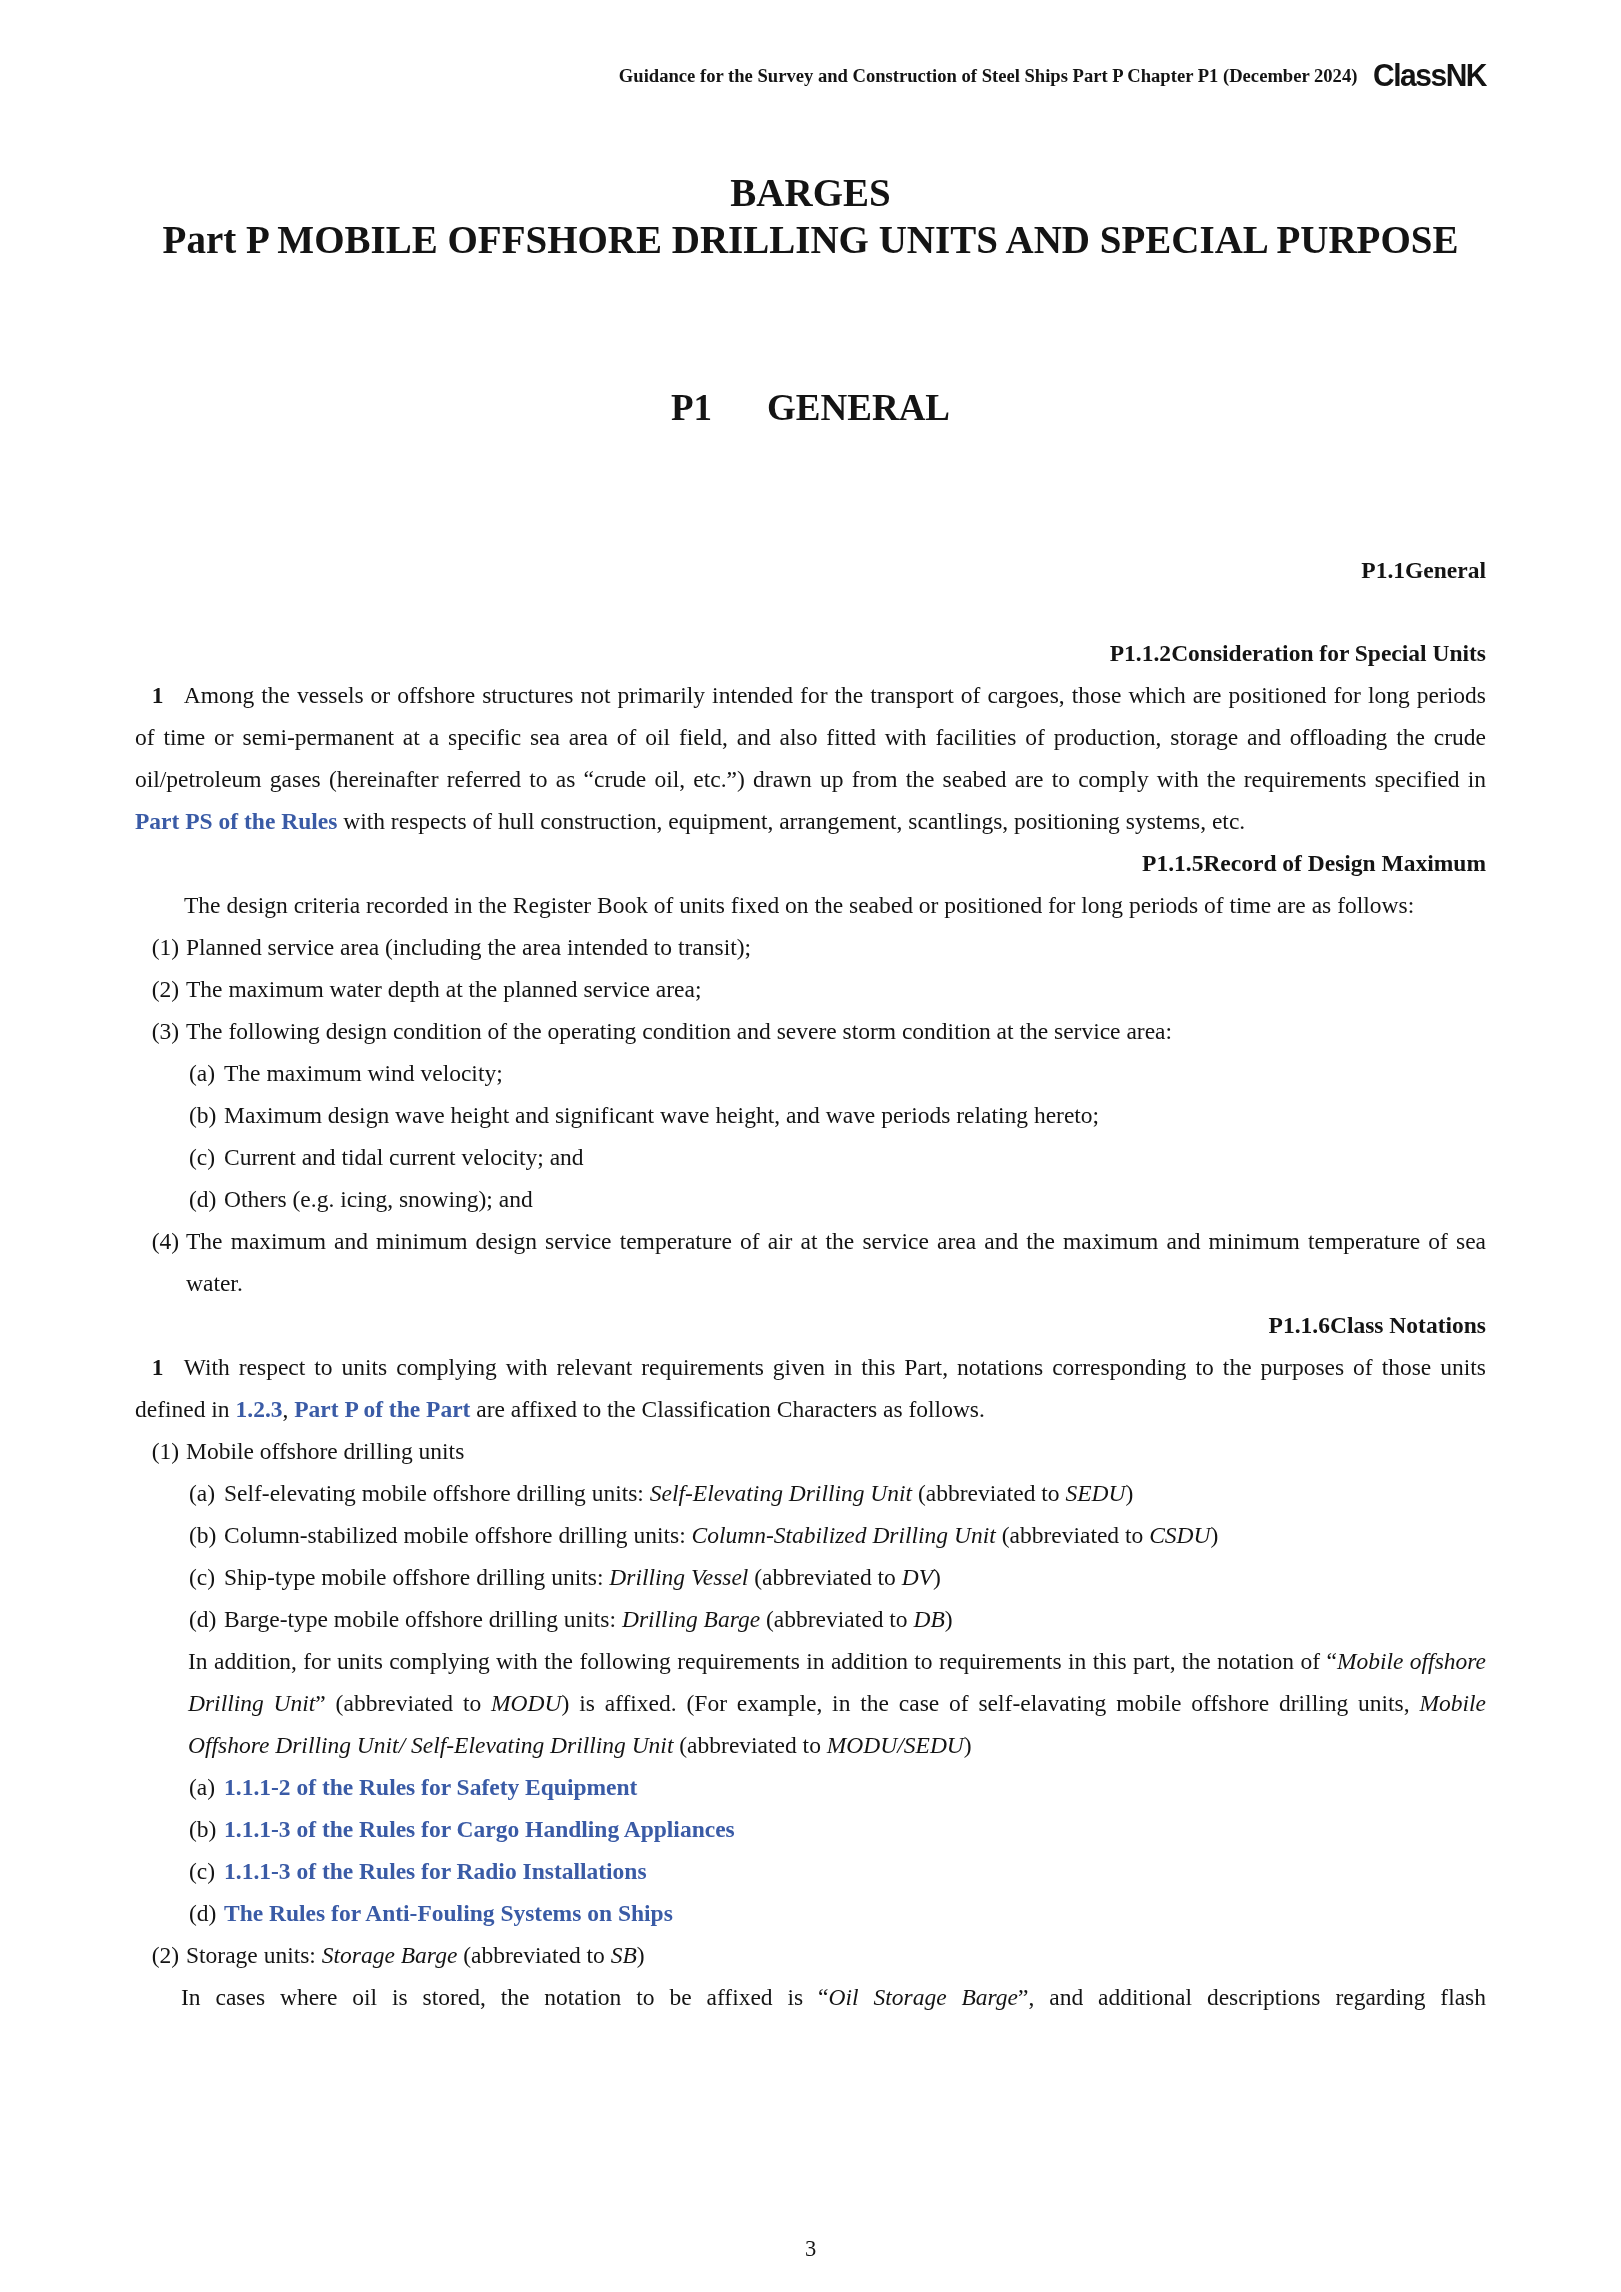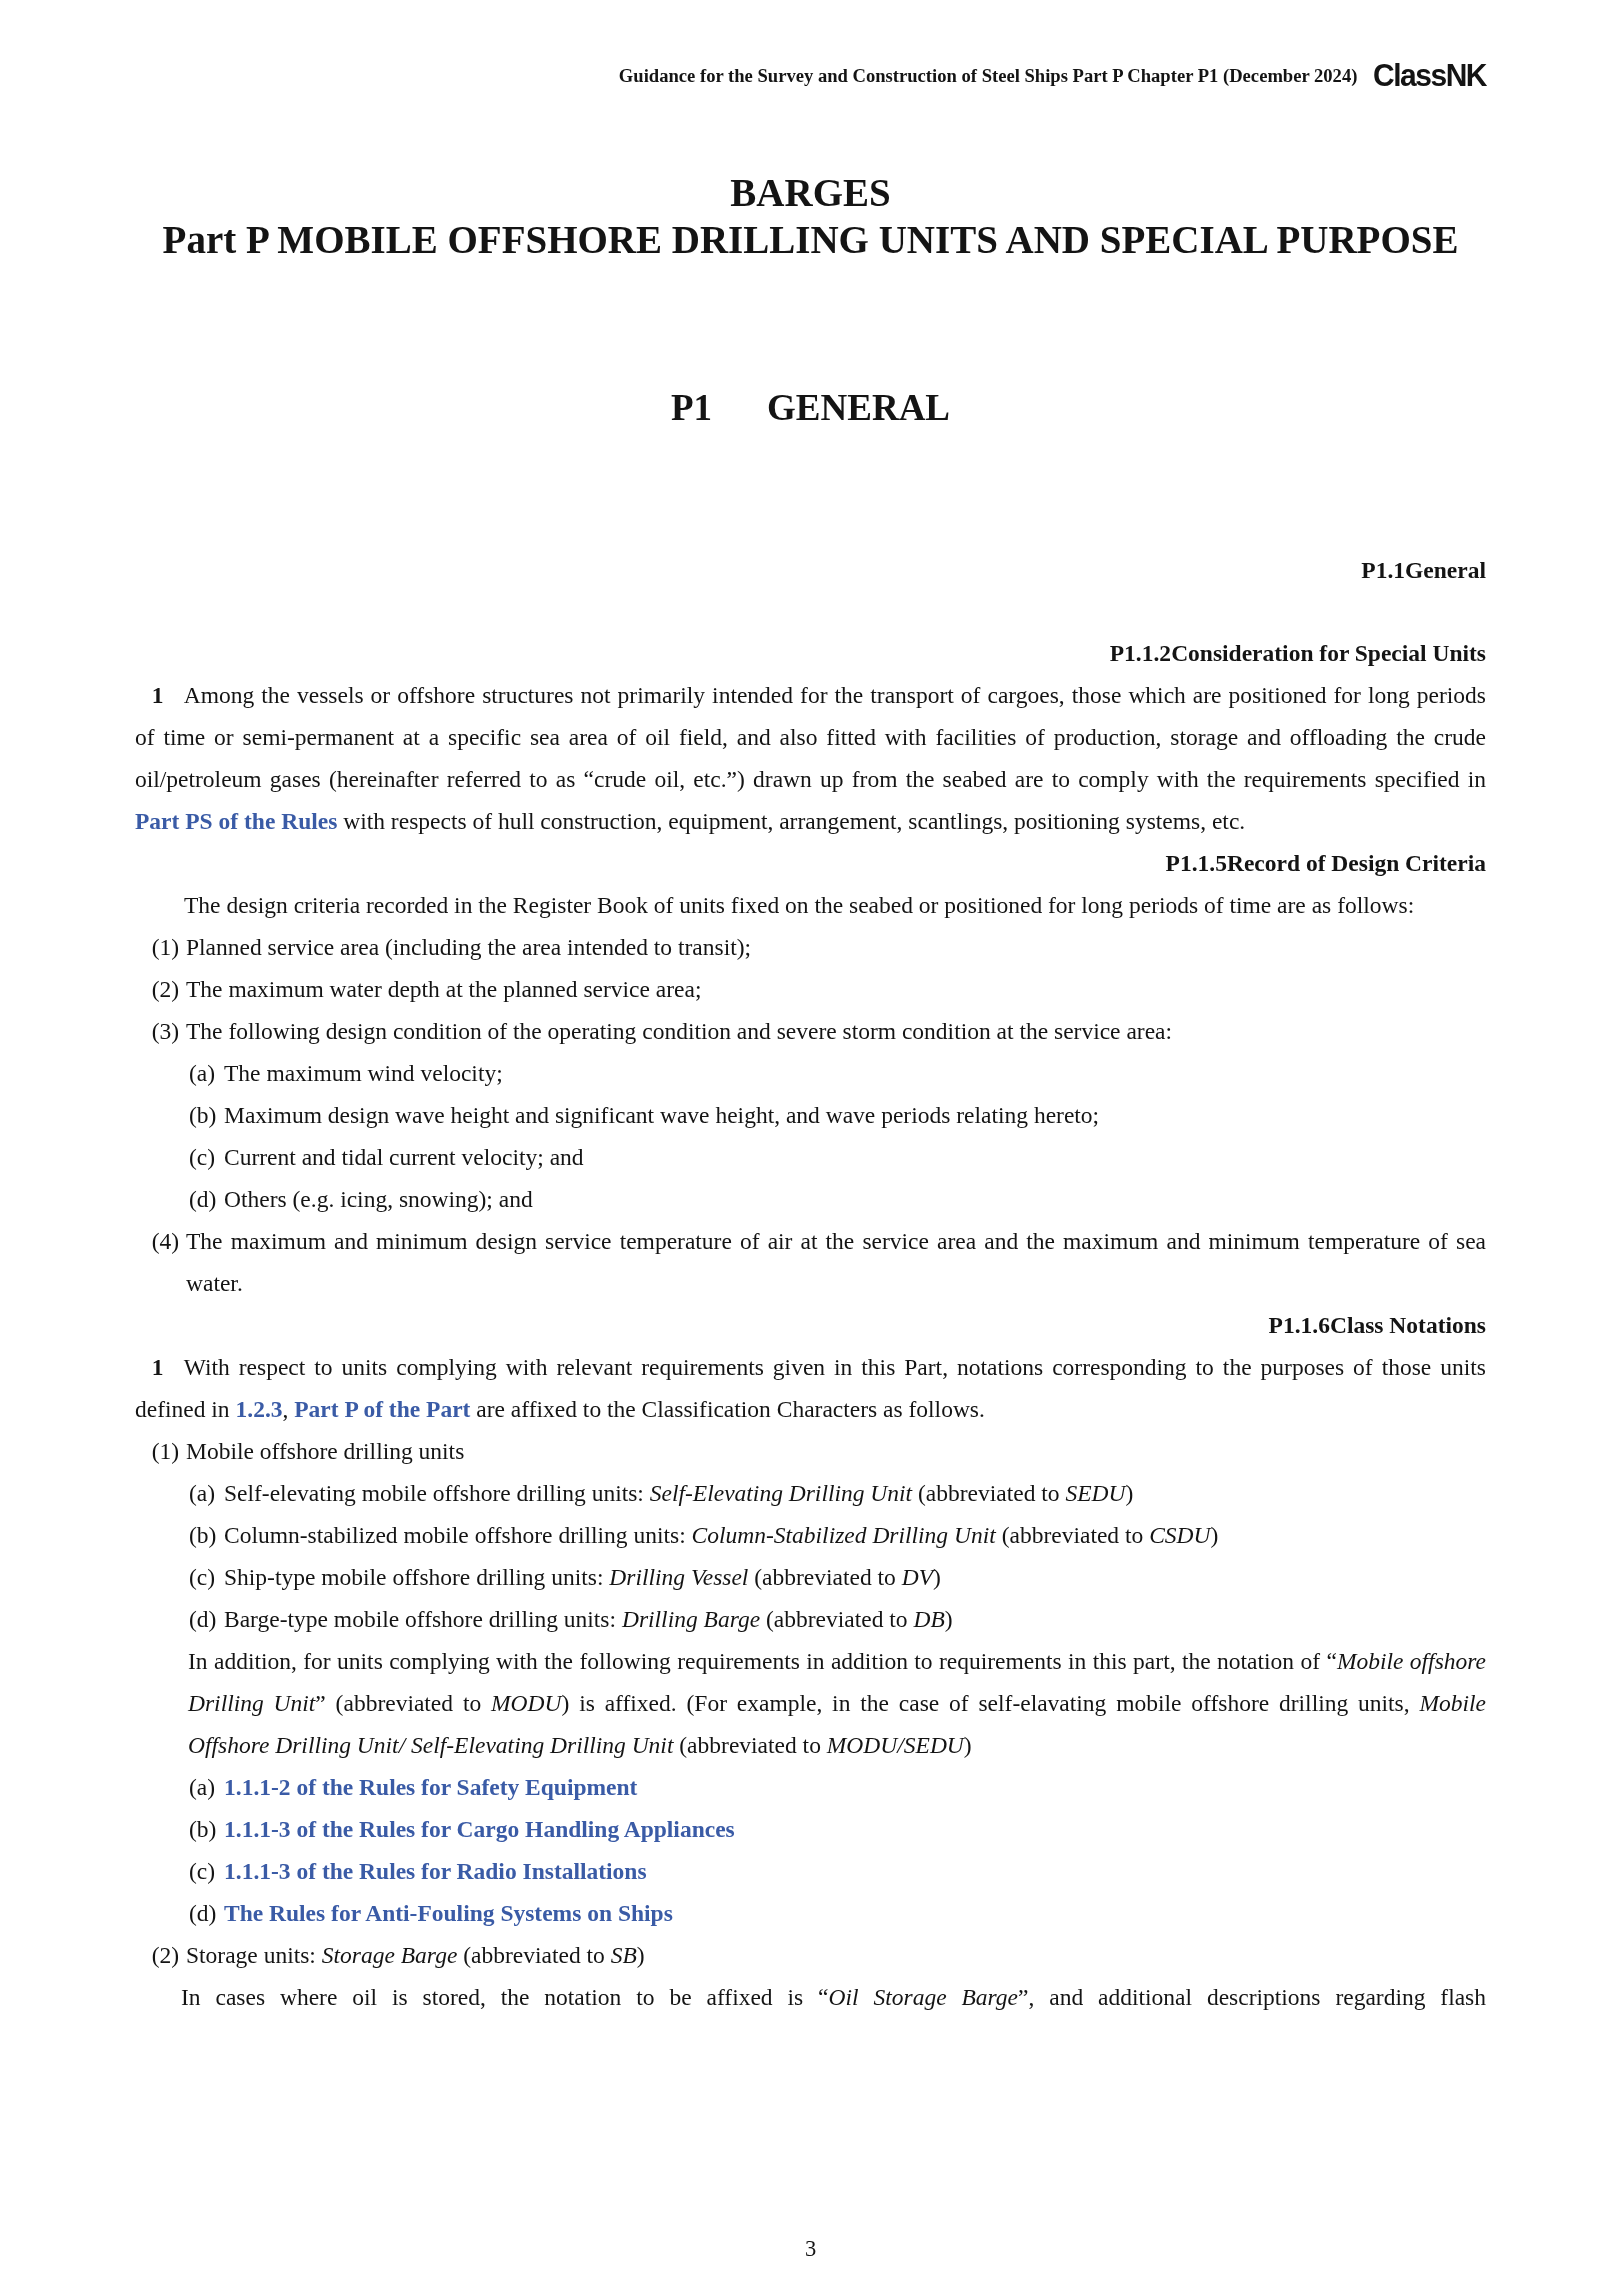--- a/index.html
+++ b/index.html
@@ -55,21 +55,21 @@
       <div>Part P MOBILE OFFSHORE DRILLING UNITS AND SPECIAL PURPOSE</div>
     </div>
     <div class="chap">
       <span>P1</span><span class="gap"></span><span>GENERAL</span>
     </div>
 
     <div id="content">
         <div class="blk h2"><span class="hnum">P1.1</span><span>General</span></div>
         <div class="blk h3"><span class="hnum">P1.1.2</span><span>Consideration for Special Units</span></div>
         <div class="blk plead"><span class="mk">1</span><span>Among the vessels or offshore structures not primarily intended for the transport of cargoes, those which are positioned for long periods of time or semi-permanent at a specific sea area of oil field, and also fitted with facilities of production, storage and offloading the crude oil/petroleum gases (hereinafter referred to as “crude oil, etc.”) drawn up from the seabed are to comply with the requirements specified in </span><span class="xref">Part PS of the Rules</span><span> with respects of hull construction, equipment, arrangement, scantlings, positioning systems, etc.</span></div>
-        <div class="blk h3"><span class="hnum">P1.1.5</span><span>Record of Design Criteria</span></div>
+        <div class="blk h3"><span class="hnum">P1.1.5</span><span>Record of Design Maximum</span></div>
         <div class="blk pindent"><span>The design criteria recorded in the Register Book of units fixed on the seabed or positioned for long periods of time are as follows:</span></div>
         <div class="blk li1"><span class="mk">(1)</span><span>Planned service area (including the area intended to transit);</span></div>
         <div class="blk li1"><span class="mk">(2)</span><span>The maximum water depth at the planned service area;</span></div>
         <div class="blk li1"><span class="mk">(3)</span><span>The following design condition of the operating condition and severe storm condition at the service area:</span></div>
         <div class="blk li2"><span class="mk">(a)</span><span>The maximum wind velocity;</span></div>
         <div class="blk li2"><span class="mk">(b)</span><span>Maximum design wave height and significant wave height, and wave periods relating hereto;</span></div>
         <div class="blk li2"><span class="mk">(c)</span><span>Current and tidal current velocity; and</span></div>
         <div class="blk li2"><span class="mk">(d)</span><span>Others (e.g. icing, snowing); and</span></div>
         <div class="blk li1"><span class="mk">(4)</span><span>The maximum and minimum design service temperature of air at the service area and the maximum and minimum temperature of sea water.</span></div>
         <div class="blk h3"><span class="hnum">P1.1.6</span><span>Class Notations</span></div>

